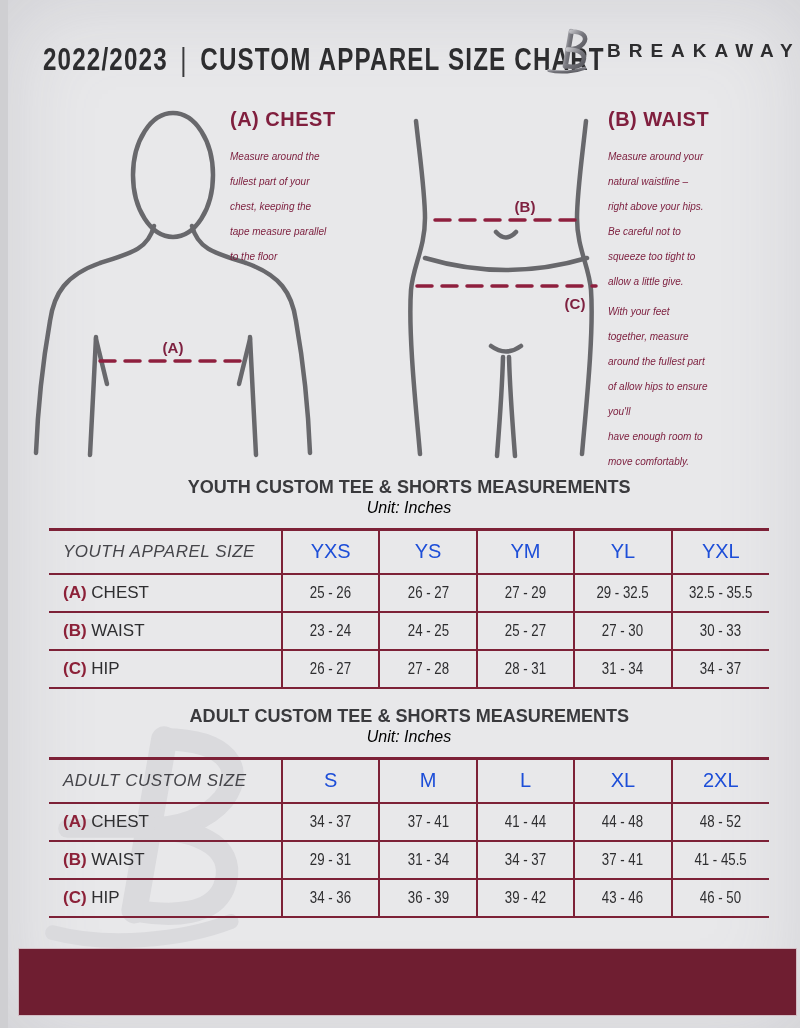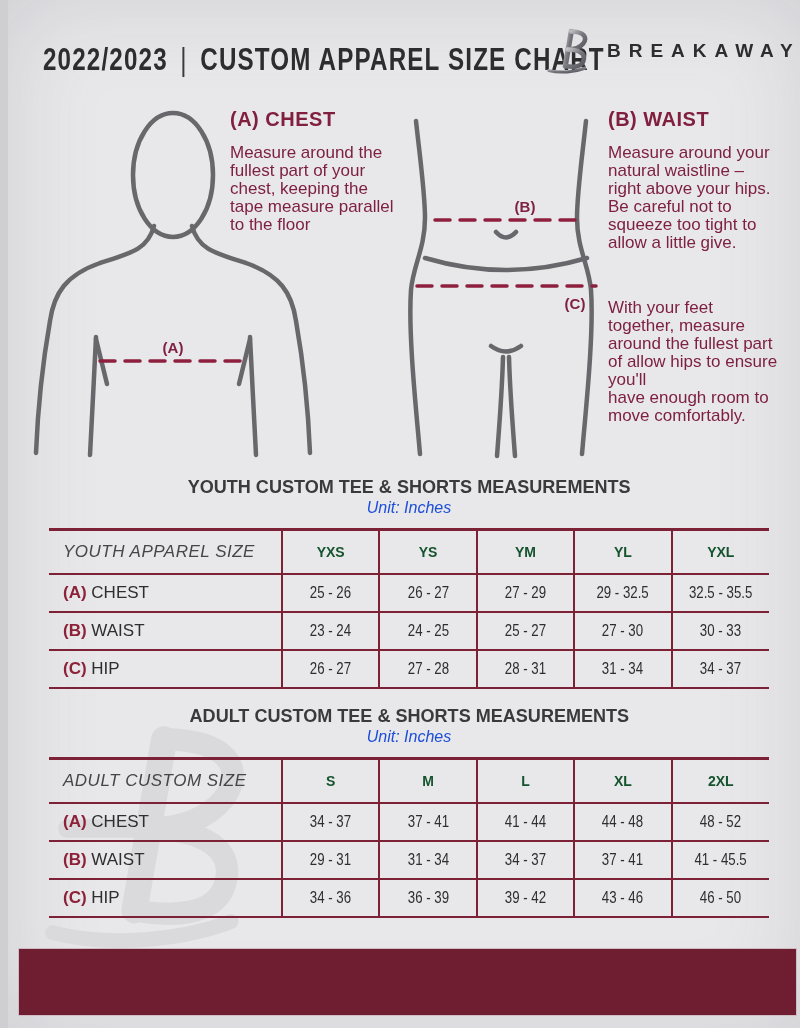--- a/index.html
+++ b/index.html
@@ -33,38 +33,38 @@
   .fig path,.fig ellipse{fill:none;stroke:var(--fig);stroke-width:4.5;stroke-linecap:round;}
   .fig .dash{stroke:var(--maroon-line);stroke-width:3.5;stroke-dasharray:15 10;}
   .fig text{font-family:"Liberation Sans",sans-serif;font-weight:700;font-size:15px;fill:var(--maroon-text);}
 
   
   .instr{position:absolute;color:var(--maroon-text);}
   .instr-a{left:222px;top:108px;width:190px;}
   .instr-b{left:600px;top:108px;width:195px;}
   .instr-c{left:600px;top:286px;width:195px;}
   .instr-head{font-size:20px;font-weight:700;letter-spacing:.5px;color:#801f3e;}
-  .instr-body{margin-top:13px;font-size:17px;line-height:18px;white-space:pre-line;}
+  .instr-body{margin-top:13px;font-style:italic;font-size:10px;line-height:25px;white-space:pre-line;}
 
   
   .watermark{position:absolute;left:26px;top:712px;width:238px;height:248px;z-index:0;}
   .watermark path{fill:none;stroke:var(--wm);stroke-linecap:round;}
 
   
   .tbl-section{position:absolute;left:41px;width:720px;z-index:1;}
   .sec-youth{top:476px;}
   .sec-adult{top:705px;}
   .tbl-title{text-align:center;font-size:19px;font-weight:700;color:#3a3a3d;height:23px;}
   .tbl-title>span{display:inline-block;transform:scaleX(.95);}
-  .tbl-unit{text-align:center;font-size:16px;font-style:italic;color:#1d4ed8;height:21px;}
+  .tbl-unit{text-align:center;font-size:16px;font-style:italic;color:#000000;height:21px;}
   .size-table{width:720px;border-collapse:collapse;table-layout:fixed;margin-top:8px;}
   .size-table th,.size-table td{text-align:center;padding:0;}
   .size-table th+th,.size-table td+td{border-left:2px solid var(--tb);}
   .size-table thead th{border-top:3px solid var(--tb);border-bottom:2px solid var(--tb);
-        height:44px;font-size:14px;font-weight:700;color:#14532d;}
+        height:44px;font-size:20px;font-weight:400;color:#1d4ed8;}
   .size-table tbody td{border-bottom:2px solid var(--tb);height:38px;font-size:17px;color:var(--ink);}
   .rowhead{text-align:left !important;padding-left:14px !important;font-weight:400 !important;
         font-size:17px !important;letter-spacing:.5px;color:#45454a !important;font-style:italic;}
   .rowlabel{text-align:left !important;padding-left:14px !important;font-size:17px;color:#3a3a3d;}
   .pref{color:#8c2138;font-weight:700;}
   .cond{display:inline-block;transform:scaleX(.78);transform-origin:center;white-space:nowrap;}
   .c0{width:233px;} .cv{width:97.4px;}
 
   
   .footer-bar{position:absolute;left:10px;top:948px;width:779px;height:68px;background:var(--footer);

